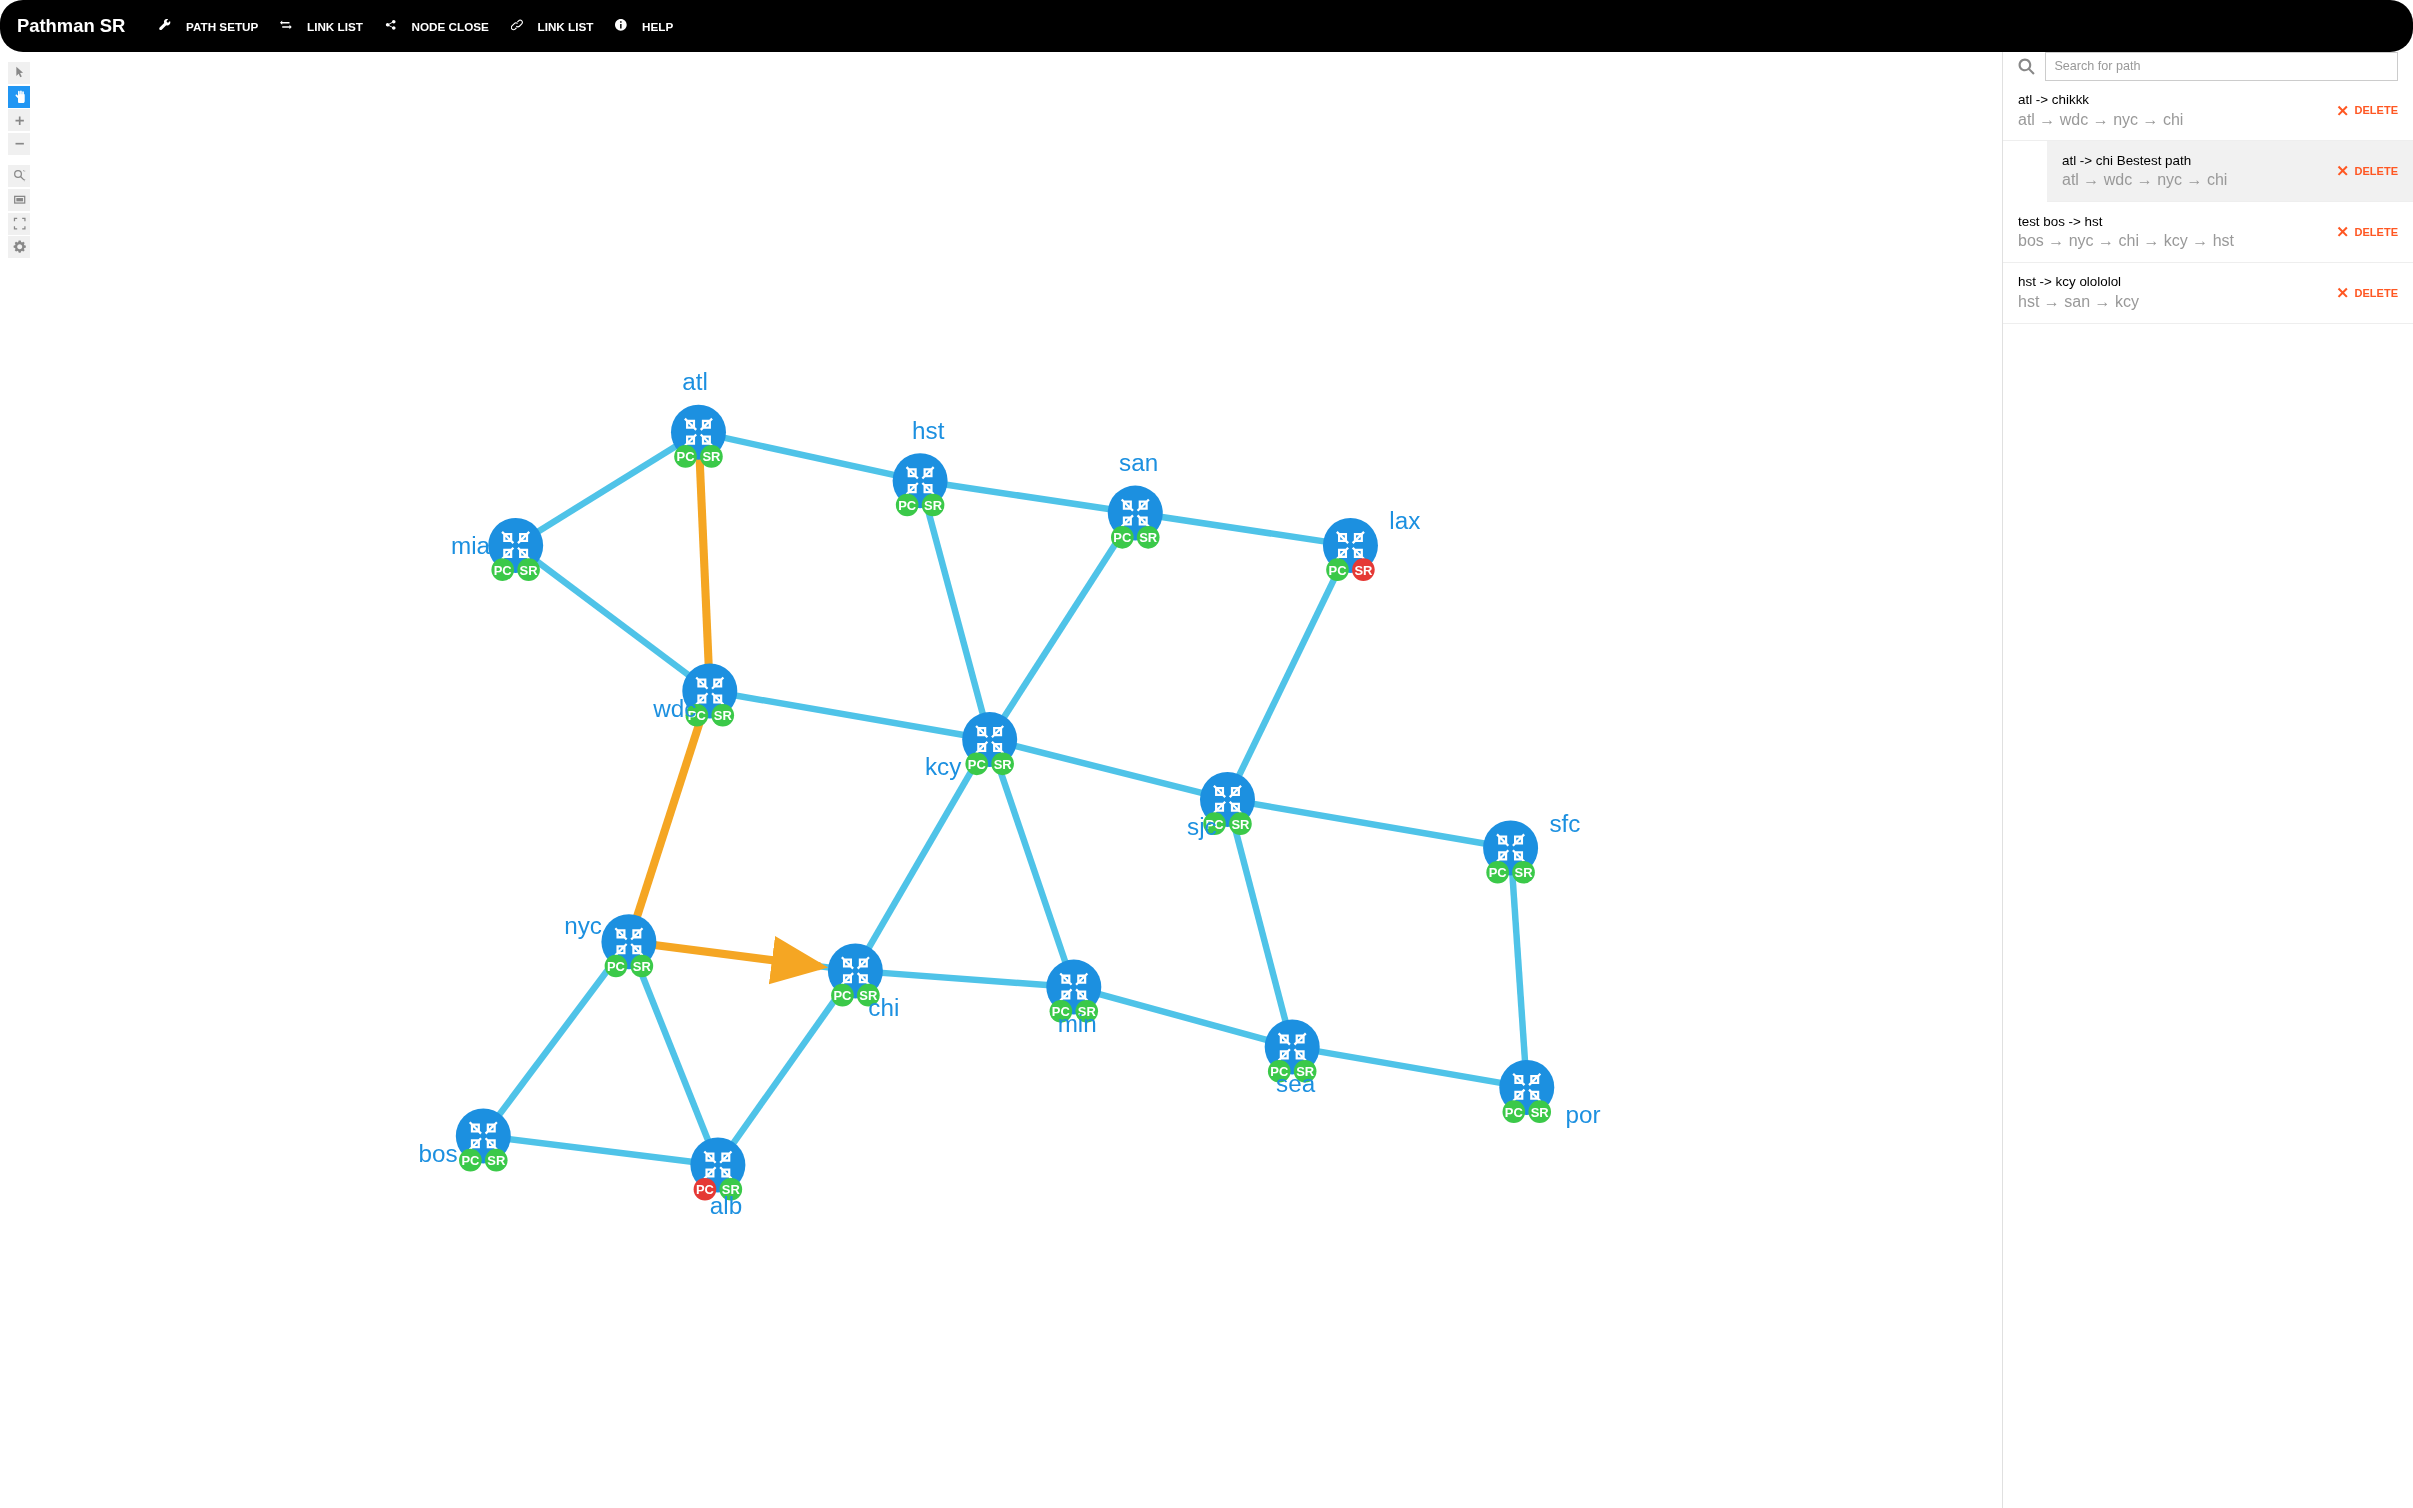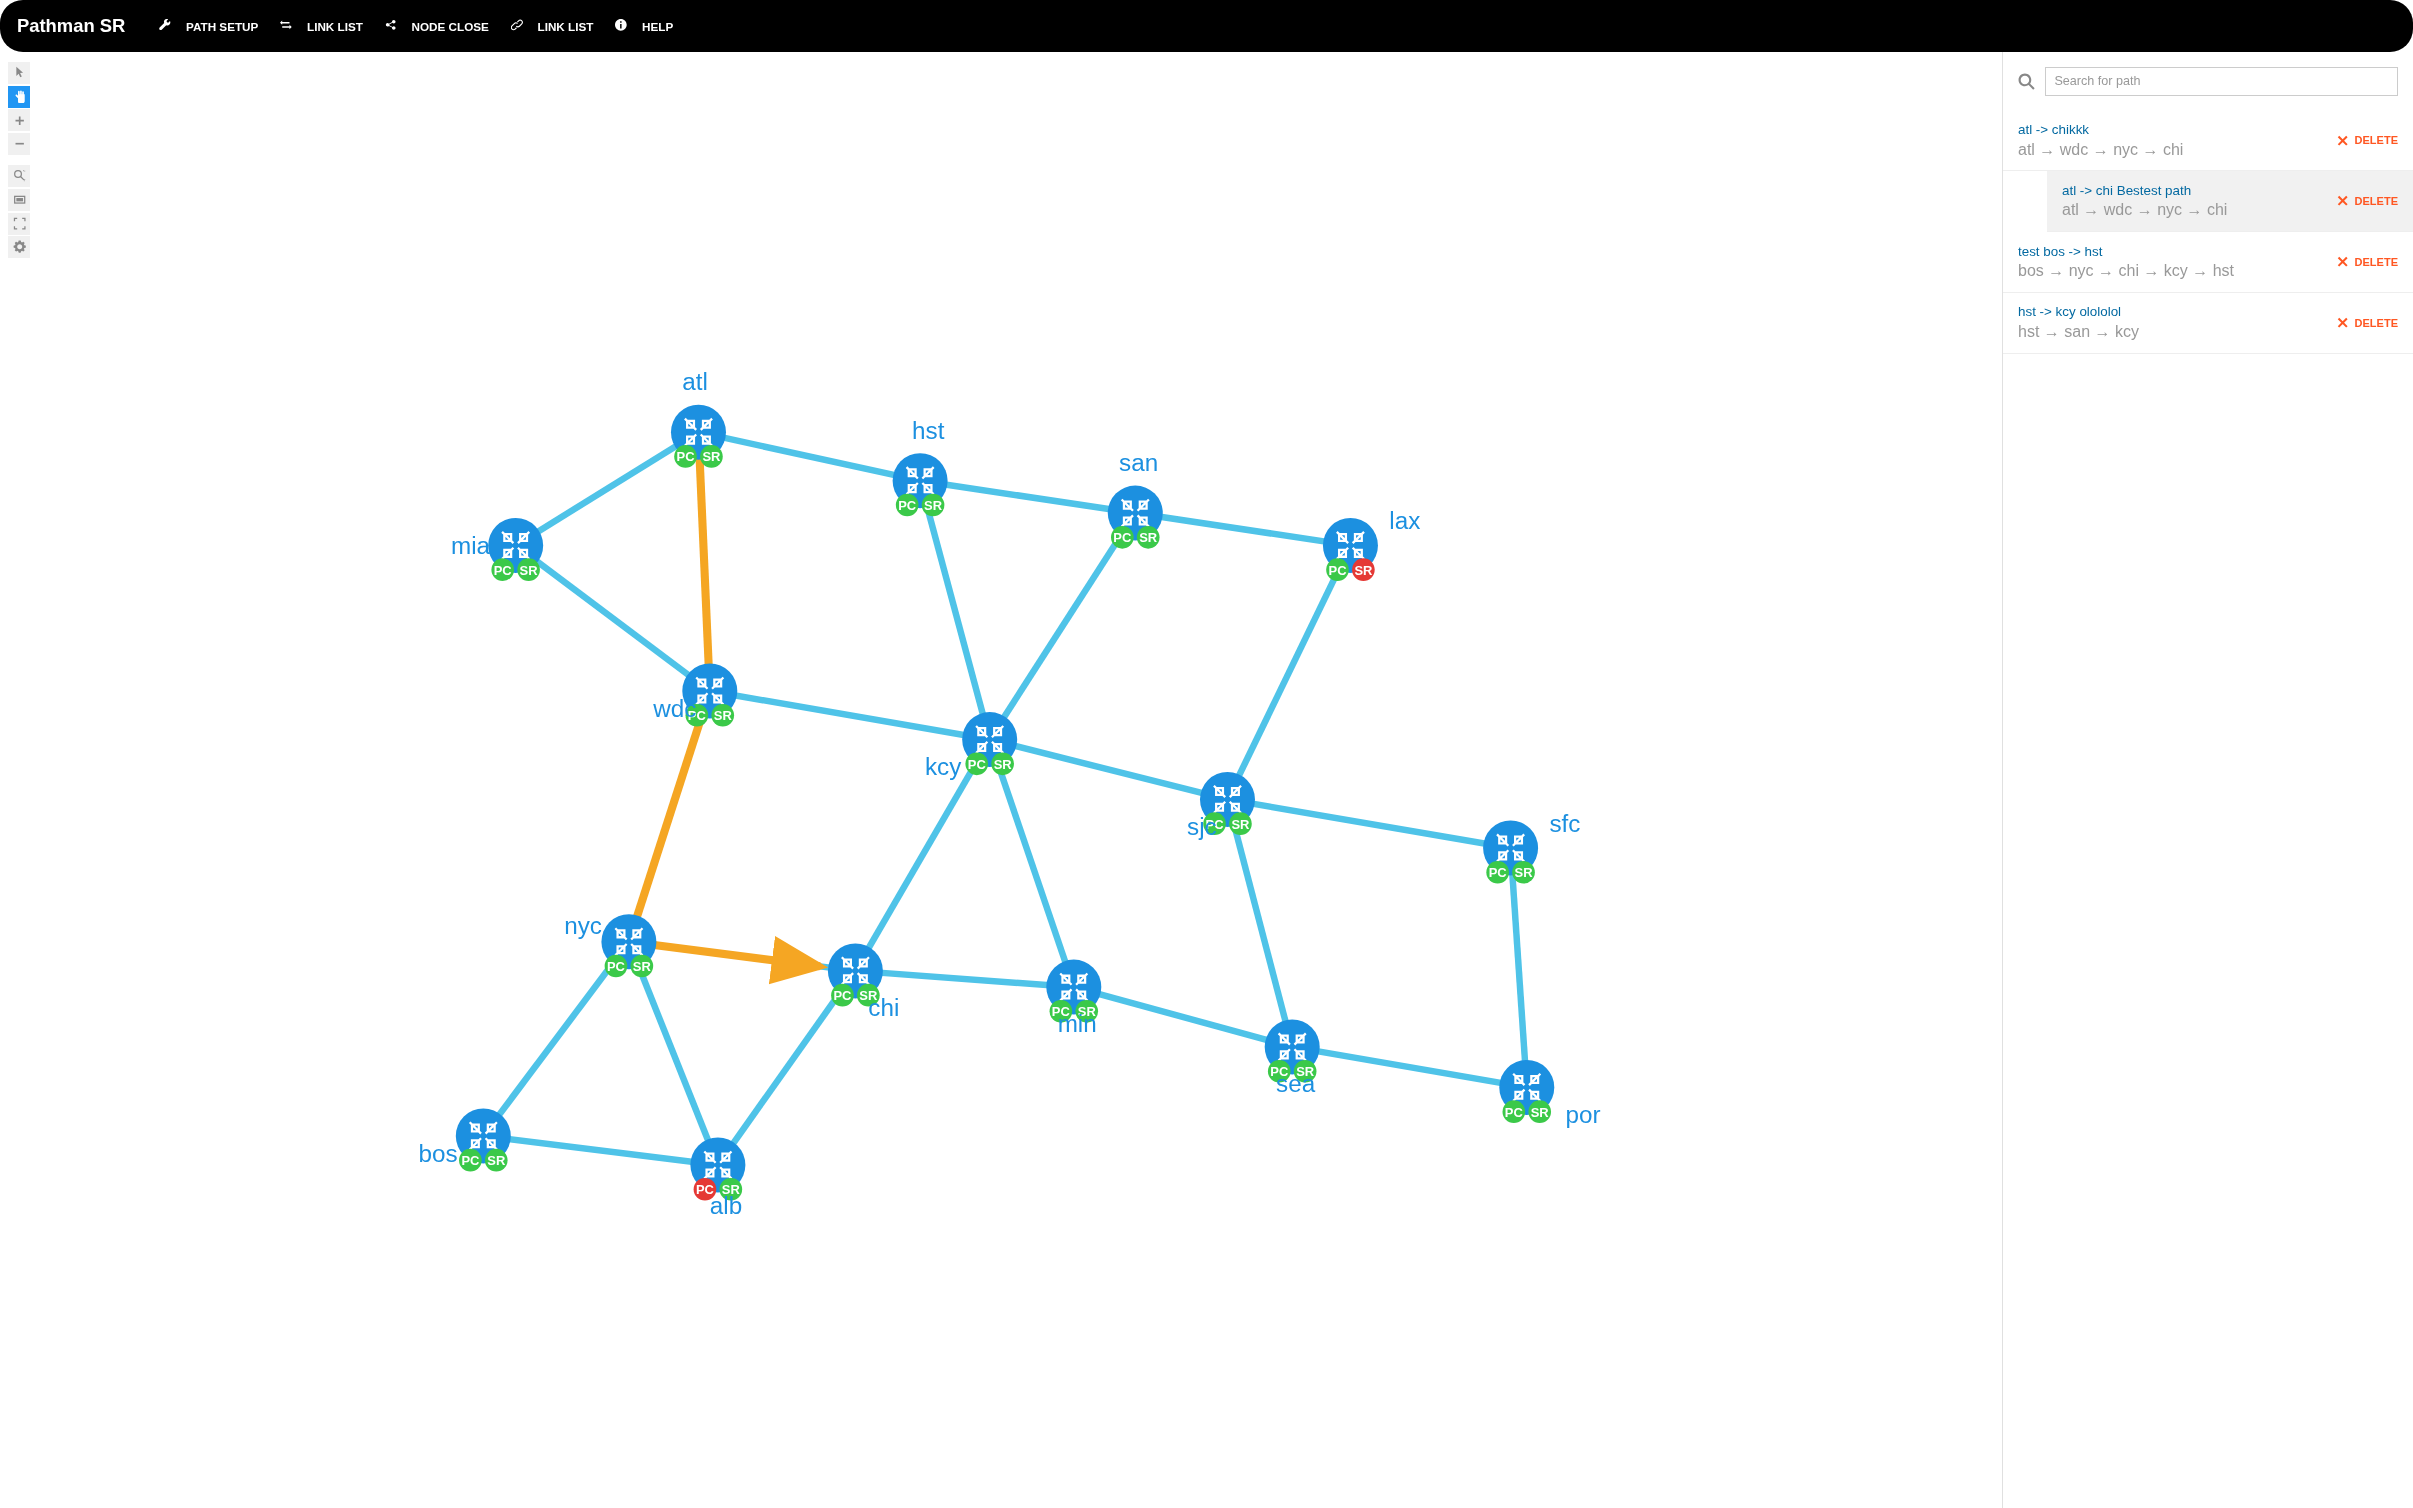--- a/index.html
+++ b/index.html
@@ -38,30 +38,30 @@
 
 .arrow { fill: #f5a623; }
 
 
 .panel { width: 411px; background: #fff; display: flex; flex-direction: column; border-left: 0.8px solid #e0e0e0; flex-shrink: 0; }
 .panel-header { height: 52px; background: #2196f3; color: #fff; display: flex; align-items: center; padding: 0 15px; font-size: 16px; }
 .panel-header-icon { margin-right: 8.4px; display:flex; }
 .panel-header-icon svg { width: 15px; height: 15px; fill: #fff; }
 .panel-title { flex: 1; }
 .close-btn { font-size: 11px; font-weight: 600; cursor: pointer; letter-spacing: 0.3px; }
-.search-row { padding: 15px 15px; display: flex; align-items: center; gap: 10px; }
+.search-row { padding: 0 15px; display: flex; align-items: center; gap: 10px; }
 .search-icon { color: #888; display:flex; }
 .search-icon svg { width: 17px; height: 17px; fill: #888; }
 .search-input { flex: 1; height: 28.5px; border: 0.8px solid #ccc; padding: 0 8.4px; font-size: 12.6px; color: #555; }
 .search-input::placeholder { color: #999; }
 .path-list { flex: 1; overflow: auto; }
 .path-item { padding: 11.7px 15px; display: flex; align-items: center; border-bottom: 0.8px solid #eee; cursor: pointer; }
 .path-item.selected { background: #f1f1f1; margin-left: 44px; }
 .path-texts { flex: 1; min-width: 0; }
-.path-name { font-size: 13.4px; color: #0369a1; margin-bottom: 3.4px; }
+.path-name { font-size: 13.4px; color: #000000; margin-bottom: 3.4px; }
 .path-route { font-size: 16px; color: #999; }
 .delete-btn { display: flex; align-items: center; gap: 5px; color: #ff5722; font-size: 11px; font-weight: 700; cursor: pointer; justify-content: space-between; }
 .delete-btn svg { width: 13.4px; height: 13.4px; stroke: #ff5722; stroke-width: 2.5; }
 </style>
 </head>
 <body>
 
 <div class="header">
   <div class="logo">Pathman SR</div>
   <div class="nav">

